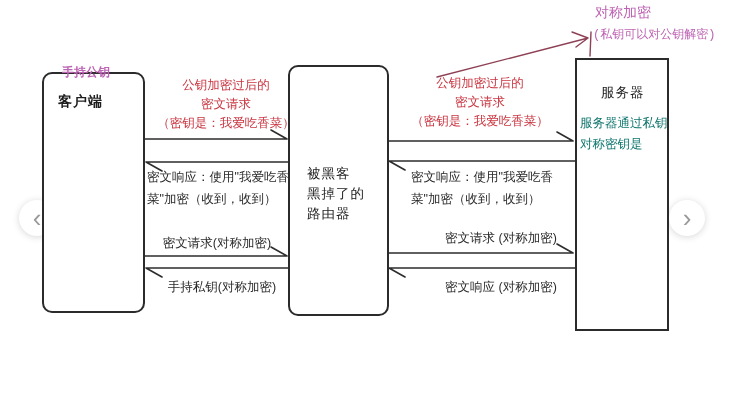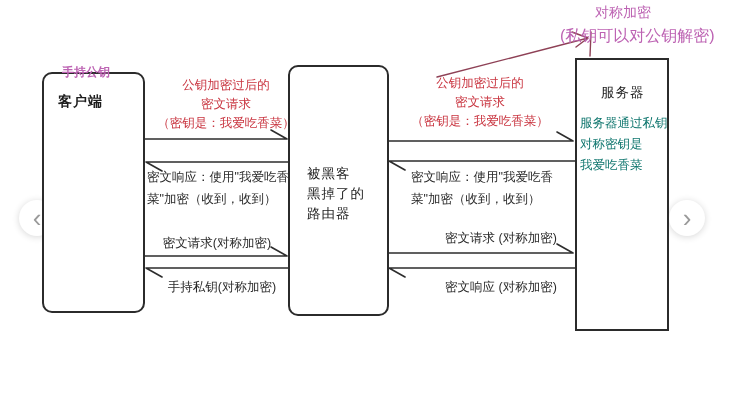--- a/index.html
+++ b/index.html
@@ -71,33 +71,32 @@
   </g>
   <g stroke="#8e4156" stroke-width="1.4" fill="none" stroke-linecap="round">
 
     <path d="M437,77 L588,38 M588,38 L572,32 M588,38 L576,47"></path>
     <path d="M591,32 L590,56"></path>
   </g>
 </svg>
 
 <div class="abs magenta" style="left:62px;top:64px;font-size:12px;font-weight:bold;">手持公钥</div>
 <div class="abs magenta" style="left:595px;top:4px;font-size:14px;">对称加密</div>
-<div class="abs magenta" style="left:560px;top:26px;font-size:16px;">(私钥可以对公钥解密)</div>
+<div class="abs magenta" style="left:593px;top:26px;font-size:12px;font-family:Liberation Mono, monospace;">(私钥可以对公钥解密)</div>
 
 <div class="node-label" style="left:58px;top:93px;font-weight:bold;">客户端</div>
 <div class="node-label multi-line" style="left:307px;top:164px;font-size:13.5px;line-height:20px;">
   <div>被黑客</div>
   <div>黑掉了的</div>
   <div>路由器</div>
 </div>
 <div class="node-label" style="left:601px;top:84px;font-size:13.5px;">服务器</div>
 <div class="msg mauve multi-line" style="left:580px;top:113px;line-height:21px;">
   <div>服务器通过私钥</div>
   <div>对称密钥是</div>
-  <div>我爱吃香菜</div>
 </div>
 
 <div class="msg red center multi-line" style="left:143px;top:76px;width:142px;">
   <div>公钥加密过后的</div>
   <div>密文请求</div>
   <div>（密钥是：我爱吃香菜）</div>
 </div>
 <div class="msg red center multi-line" style="left:397px;top:74px;width:142px;">
   <div>公钥加密过后的</div>
   <div>密文请求</div>

